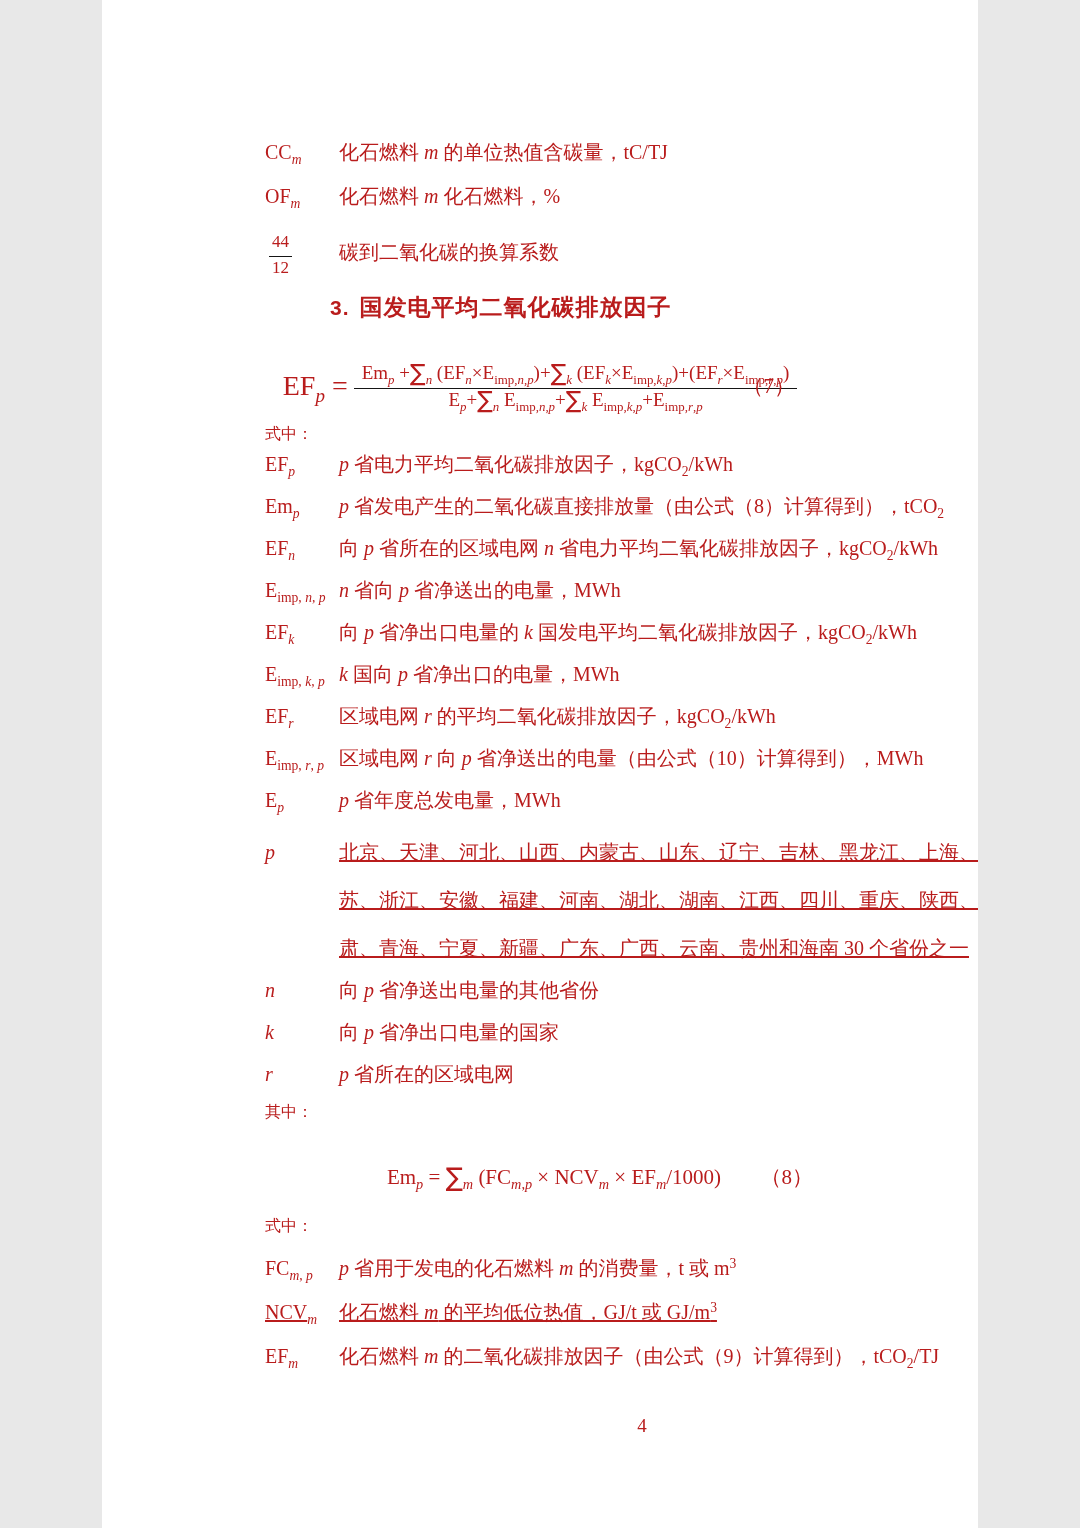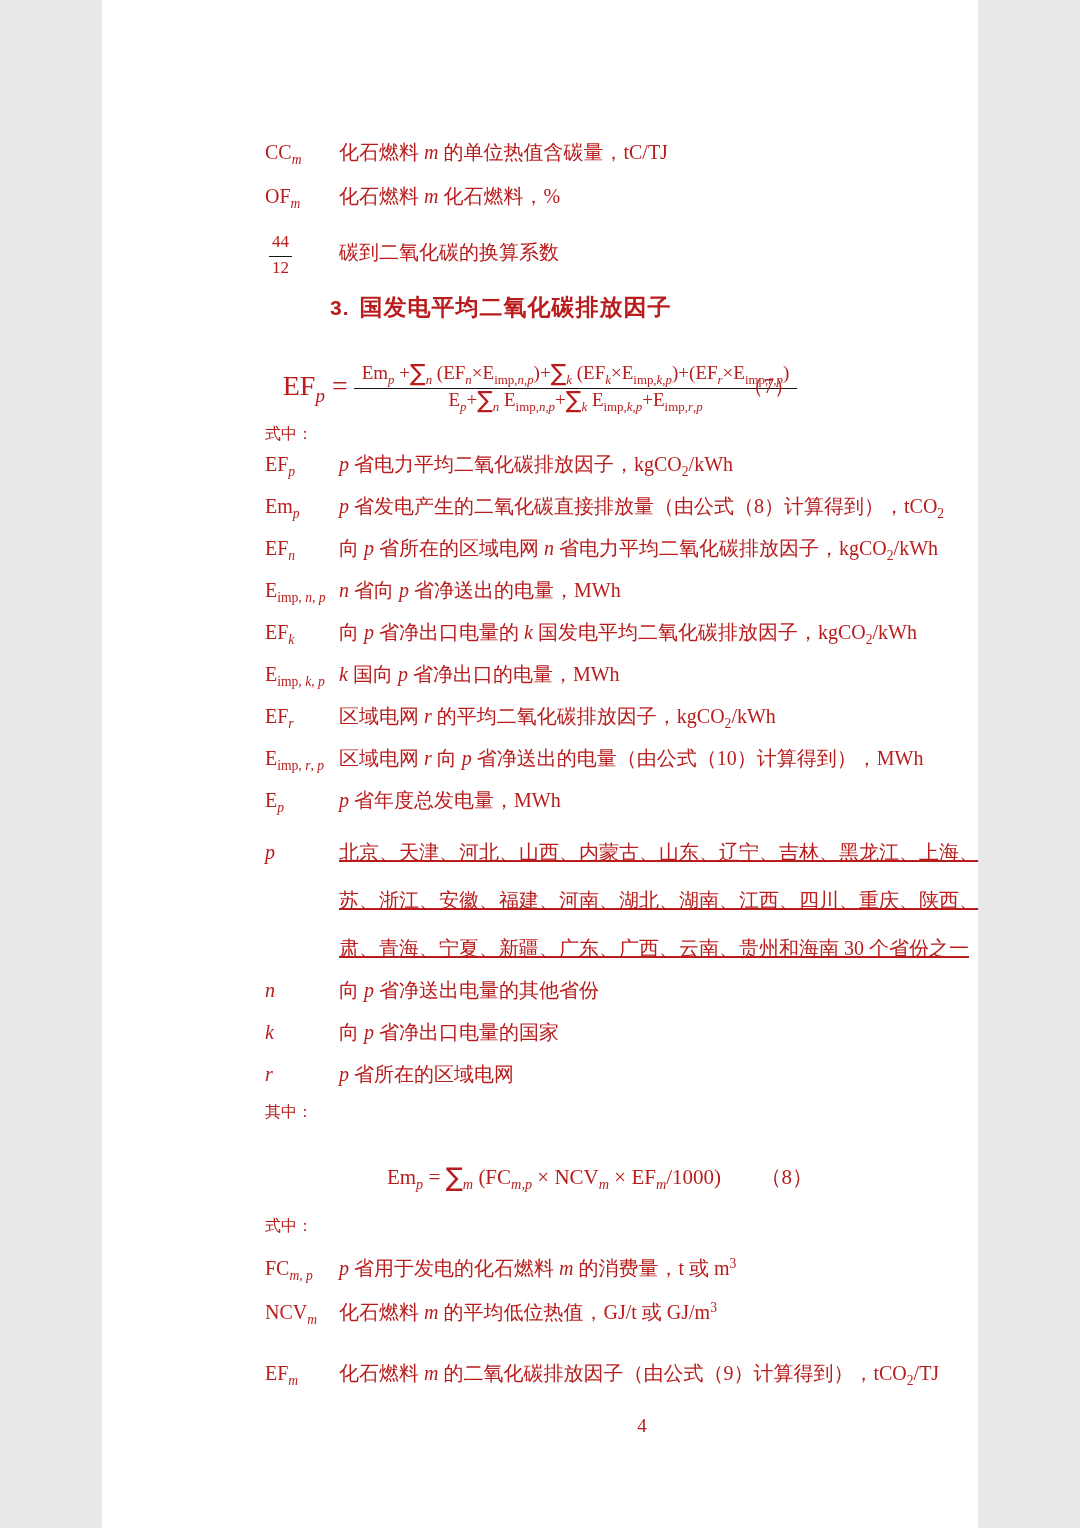--- a/index.html
+++ b/index.html
@@ -149,21 +149,21 @@
     <span class="eq-label" style="right:2px;">（8）</span>
   </div>
 
   <div class="abs content-left plain-label" style="top:1212px;">式中：</div>
 
   <div class="abs content-left" style="top:1254px;width:754px;">
     <div class="def-row" style="margin-bottom:16px;">
       <span class="term"><span>FC</span><span class="it sb">m</span><span class="sb">, </span><span class="it sb">p</span></span>
       <span class="desc"><span class="it">p</span><span> 省用于发电的化石燃料 </span><span class="it">m</span><span> 的消费量，t 或 m</span><span class="sp">3</span></span>
     </div>
-    <div class="def-row" style="margin-bottom:33px;">
+    <div class="def-row" style="margin-bottom:16px;text-decoration:underline;">
       <span class="term"><span>NCV</span><span class="it sb">m</span></span>
       <span class="desc"><span>化石燃料 </span><span class="it">m</span><span> 的平均低位热值，GJ/t 或 GJ/m</span><span class="sp">3</span></span>
     </div>
     <div class="def-row">
       <span class="term"><span>EF</span><span class="it sb">m</span></span>
       <span class="desc"><span>化石燃料 </span><span class="it">m</span><span> 的二氧化碳排放因子（由公式（9）计算得到），tCO</span><span class="sb">2</span><span>/TJ</span></span>
     </div>
   </div>
 
   <div class="abs page-number" style="top:1412px;">4</div>

